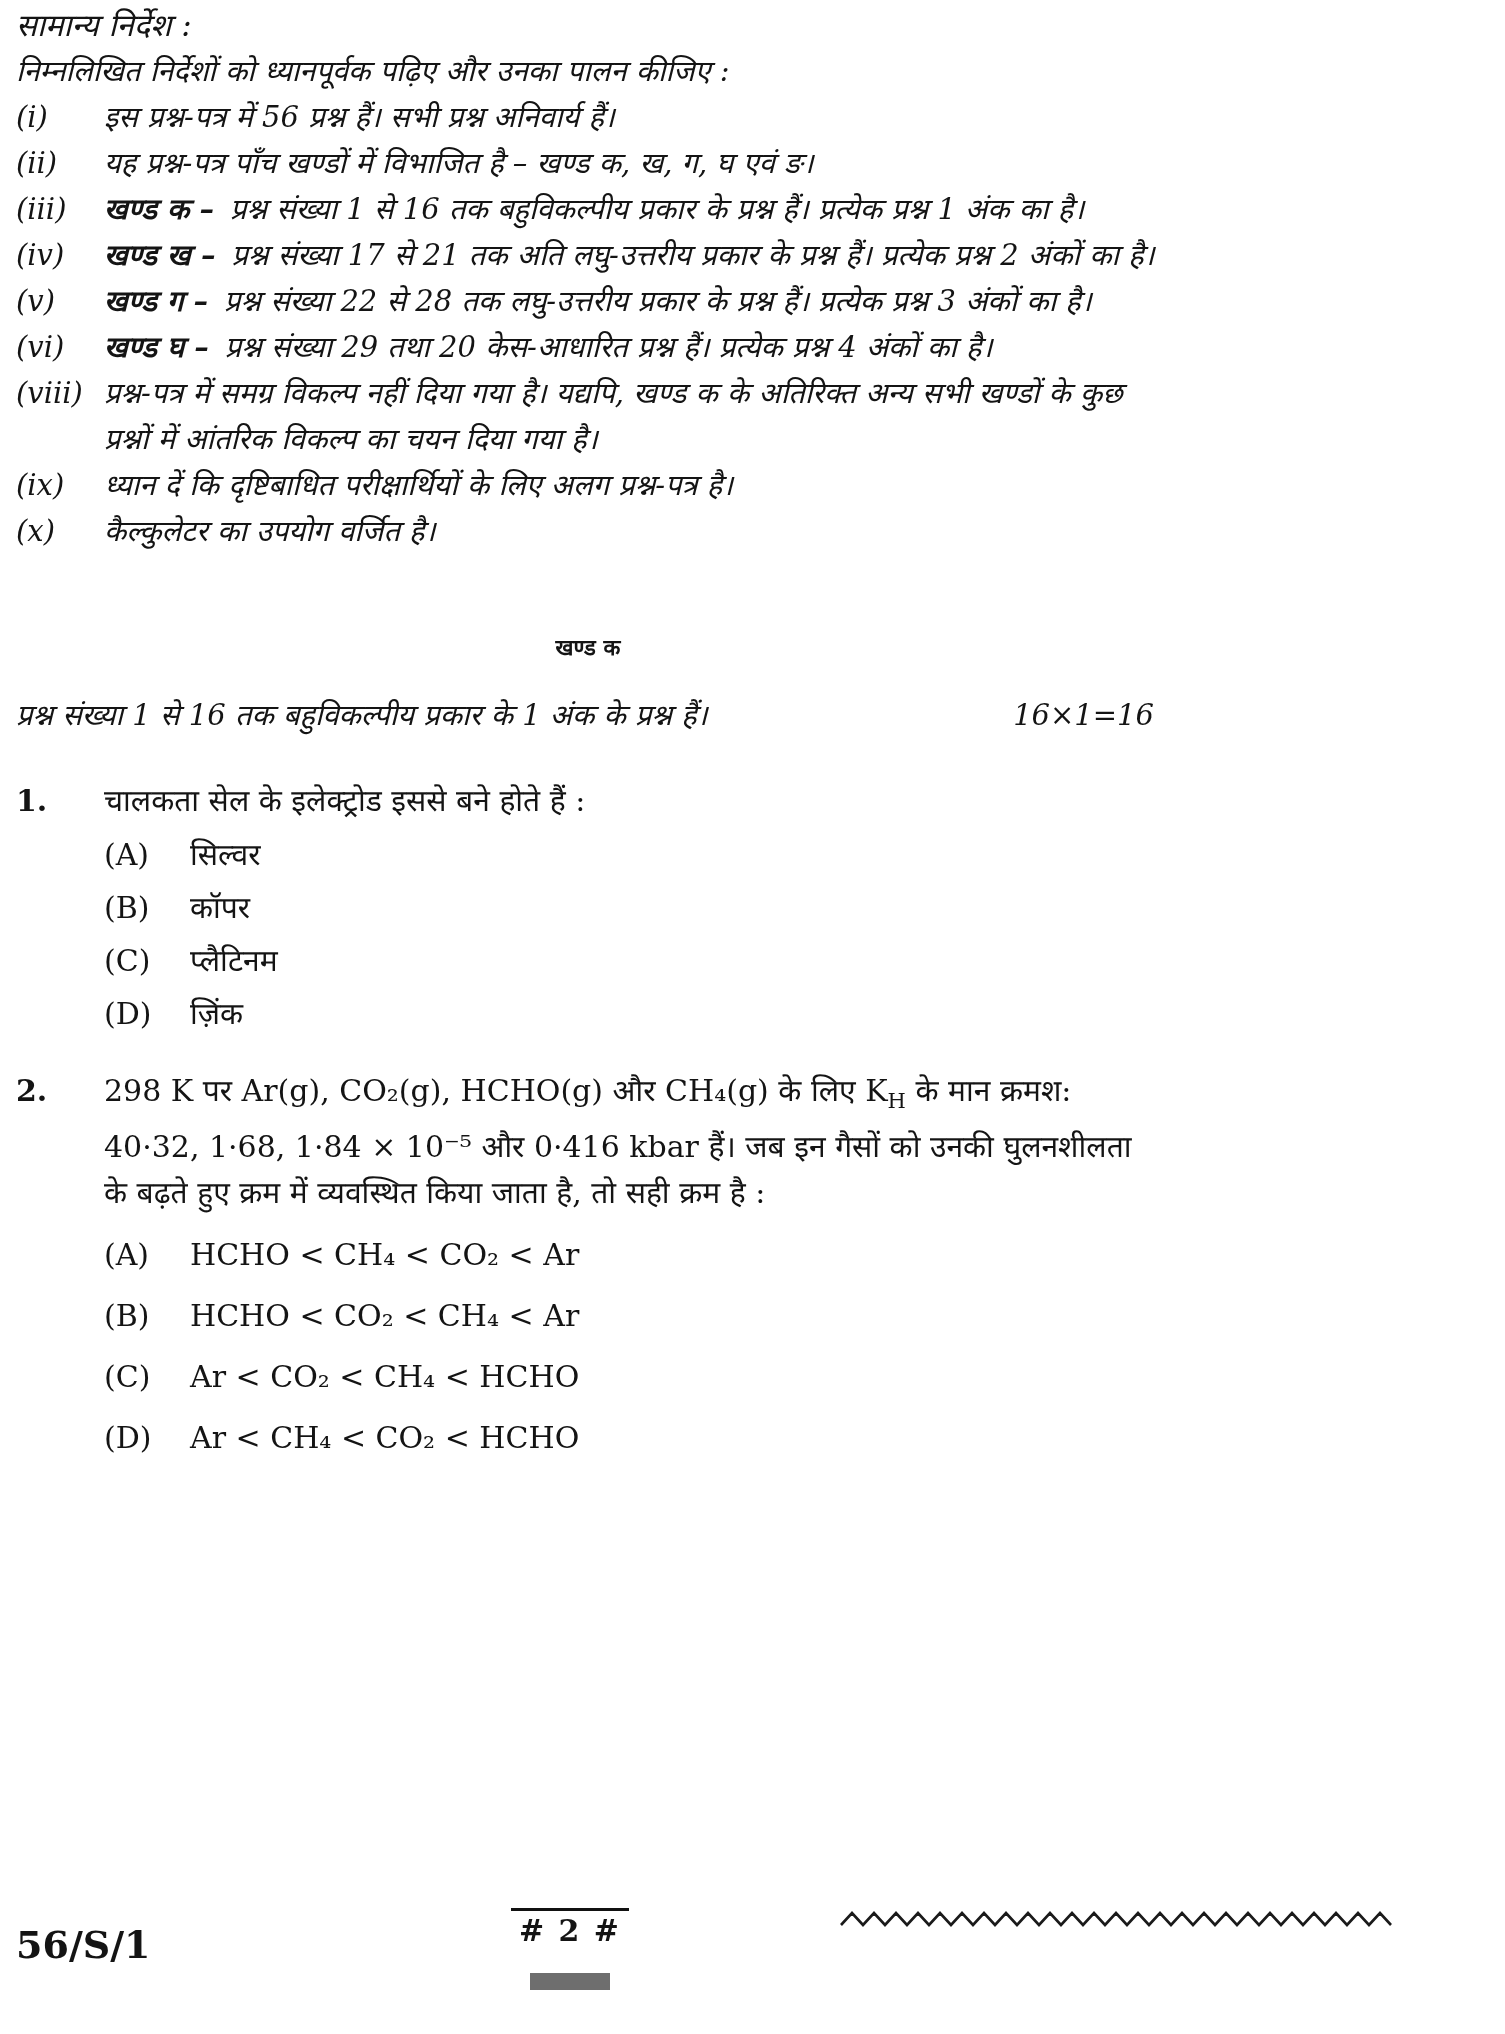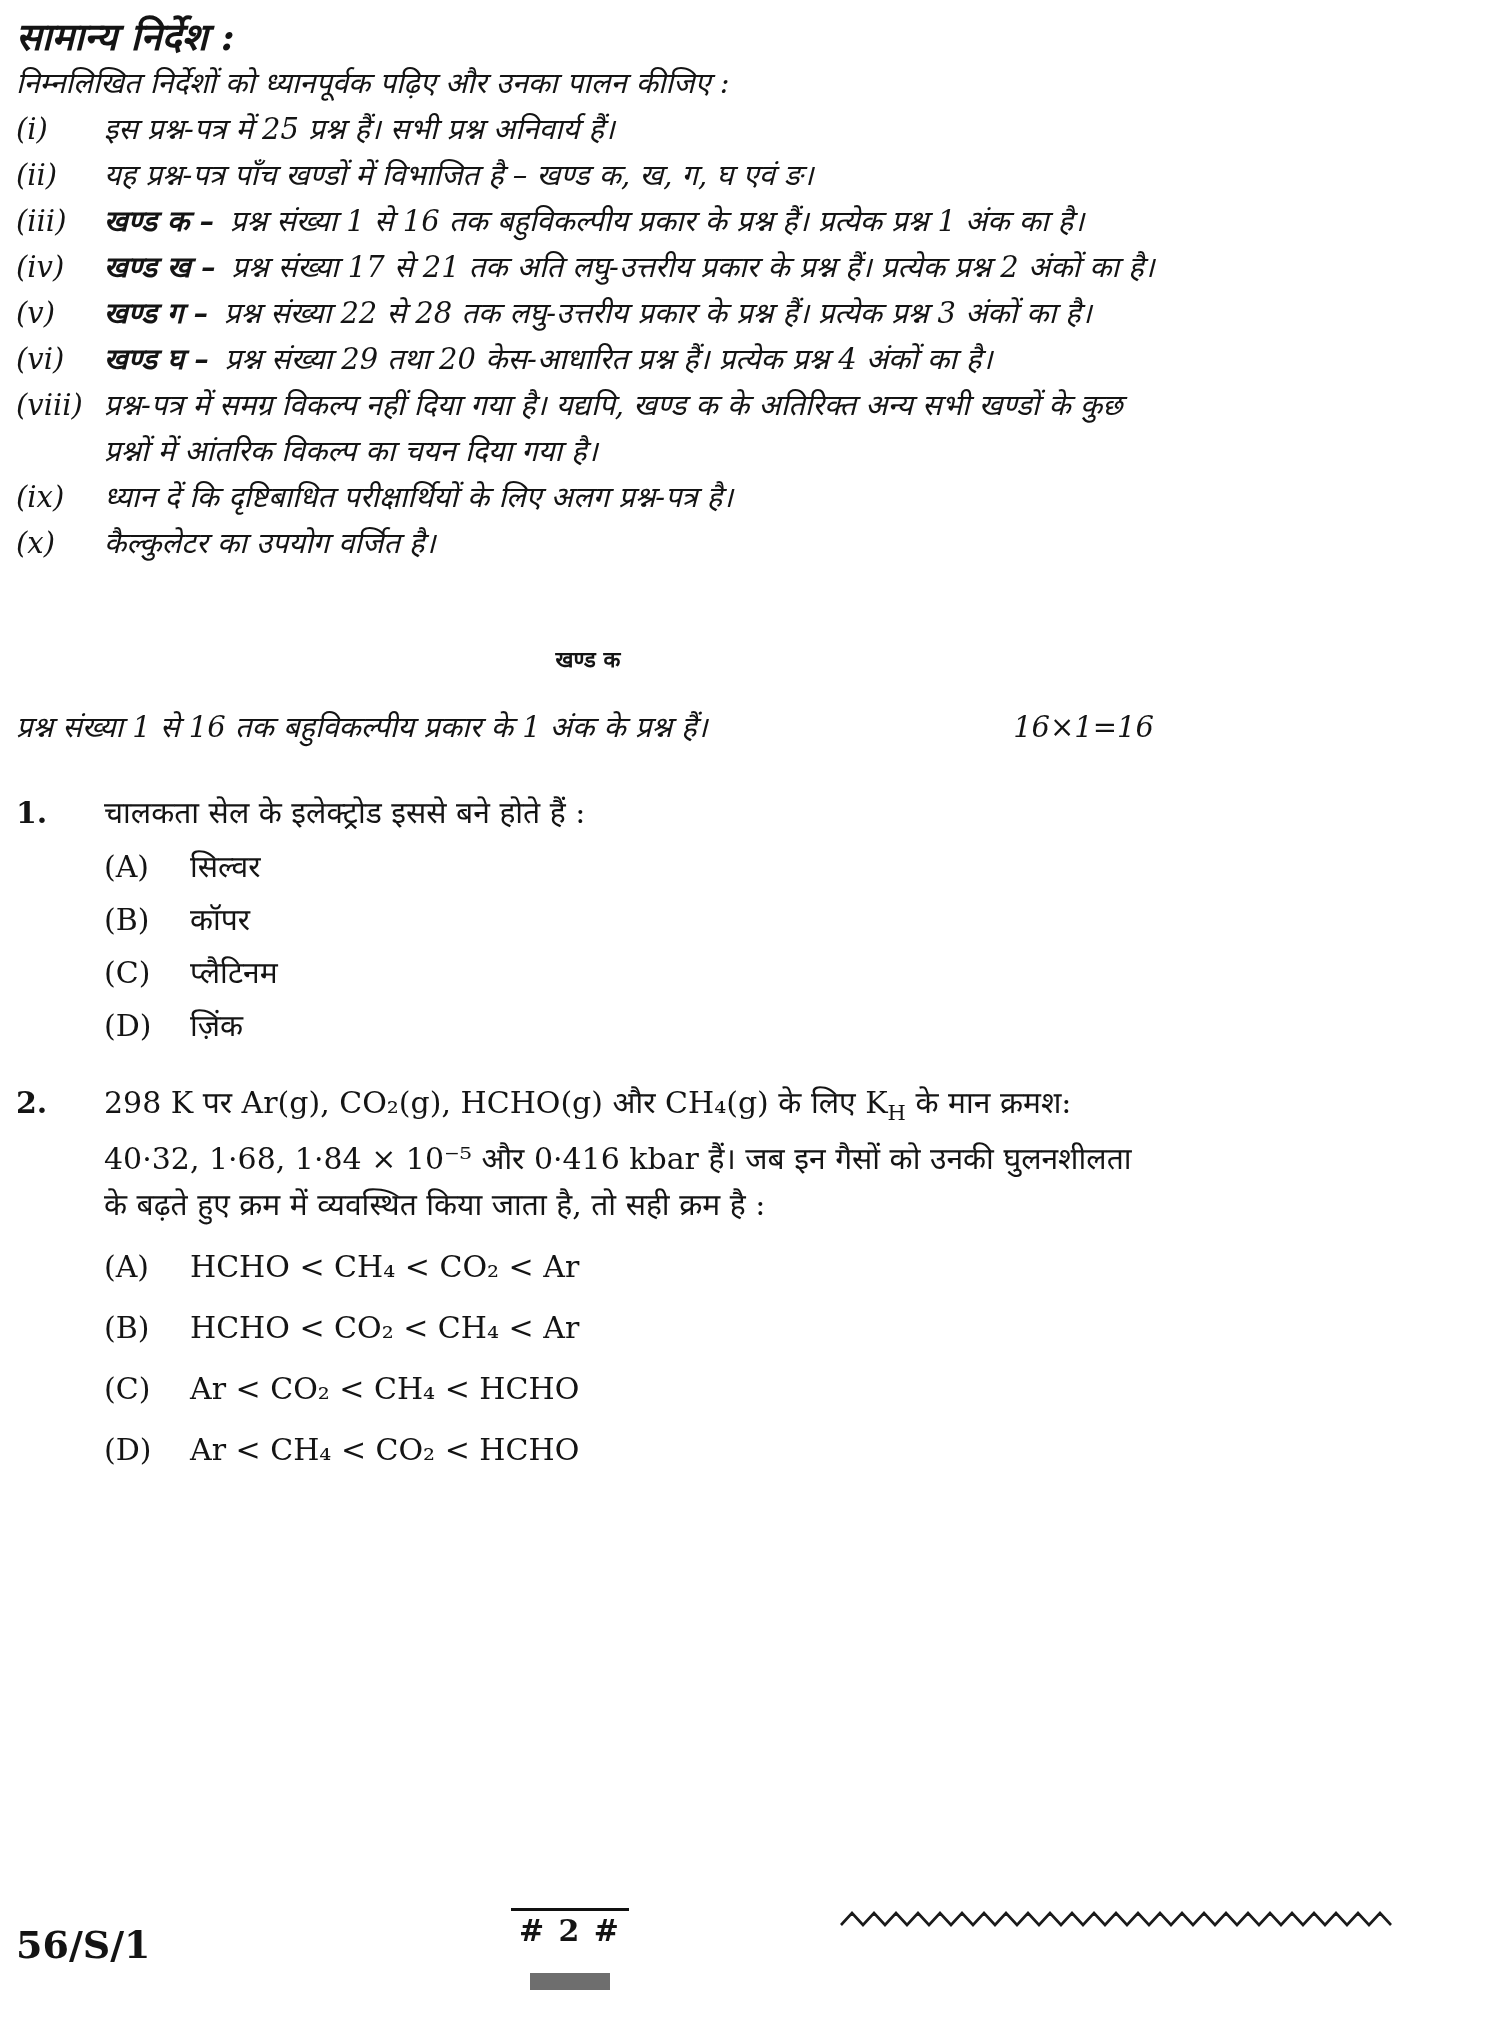--- a/index.html
+++ b/index.html
@@ -17,24 +17,23 @@
   }
   .content {
     width: 1160px;
     padding: 2px 0 0 16px;
     box-sizing: border-box;
   }
 
   
   .inst { font-style: italic; }
   .inst-heading {
-    font-size: 38px;
-    font-weight: bold;
-    line-height: 46px;
-    margin-top: 12px;
+    font-size: 31px;
+    font-weight: normal;
+    line-height: 46px;
   }
   .inst-intro {
     font-size: 29px;
     line-height: 46px;
   }
   .inst-row {
     display: flex;
     font-size: 29px;
     line-height: 46px;
   }
@@ -140,21 +139,21 @@
 <body>
 
 <div class="content">
 
   <div class="inst">
     <div class="inst-heading">सामान्य निर्देश :</div>
     <div class="inst-intro">निम्नलिखित निर्देशों को ध्यानपूर्वक पढ़िए और उनका पालन कीजिए :</div>
 
     <div class="inst-row">
       <span class="inst-num">(i)</span>
-      <span class="inst-body"><span class="inst-lead"></span><span>इस प्रश्न-पत्र में 25 प्रश्न हैं। सभी प्रश्न अनिवार्य हैं।</span></span>
+      <span class="inst-body"><span class="inst-lead"></span><span>इस प्रश्न-पत्र में 56 प्रश्न हैं। सभी प्रश्न अनिवार्य हैं।</span></span>
     </div>
     <div class="inst-row">
       <span class="inst-num">(ii)</span>
       <span class="inst-body"><span class="inst-lead"></span><span>यह प्रश्न-पत्र पाँच खण्डों में विभाजित है – खण्ड क, ख, ग, घ एवं ङ।</span></span>
     </div>
     <div class="inst-row">
       <span class="inst-num">(iii)</span>
       <span class="inst-body"><span class="inst-lead">खण्ड क –</span><span>प्रश्न संख्या 1 से 16 तक बहुविकल्पीय प्रकार के प्रश्न हैं। प्रत्येक प्रश्न 1 अंक का है।</span></span>
     </div>
     <div class="inst-row">

